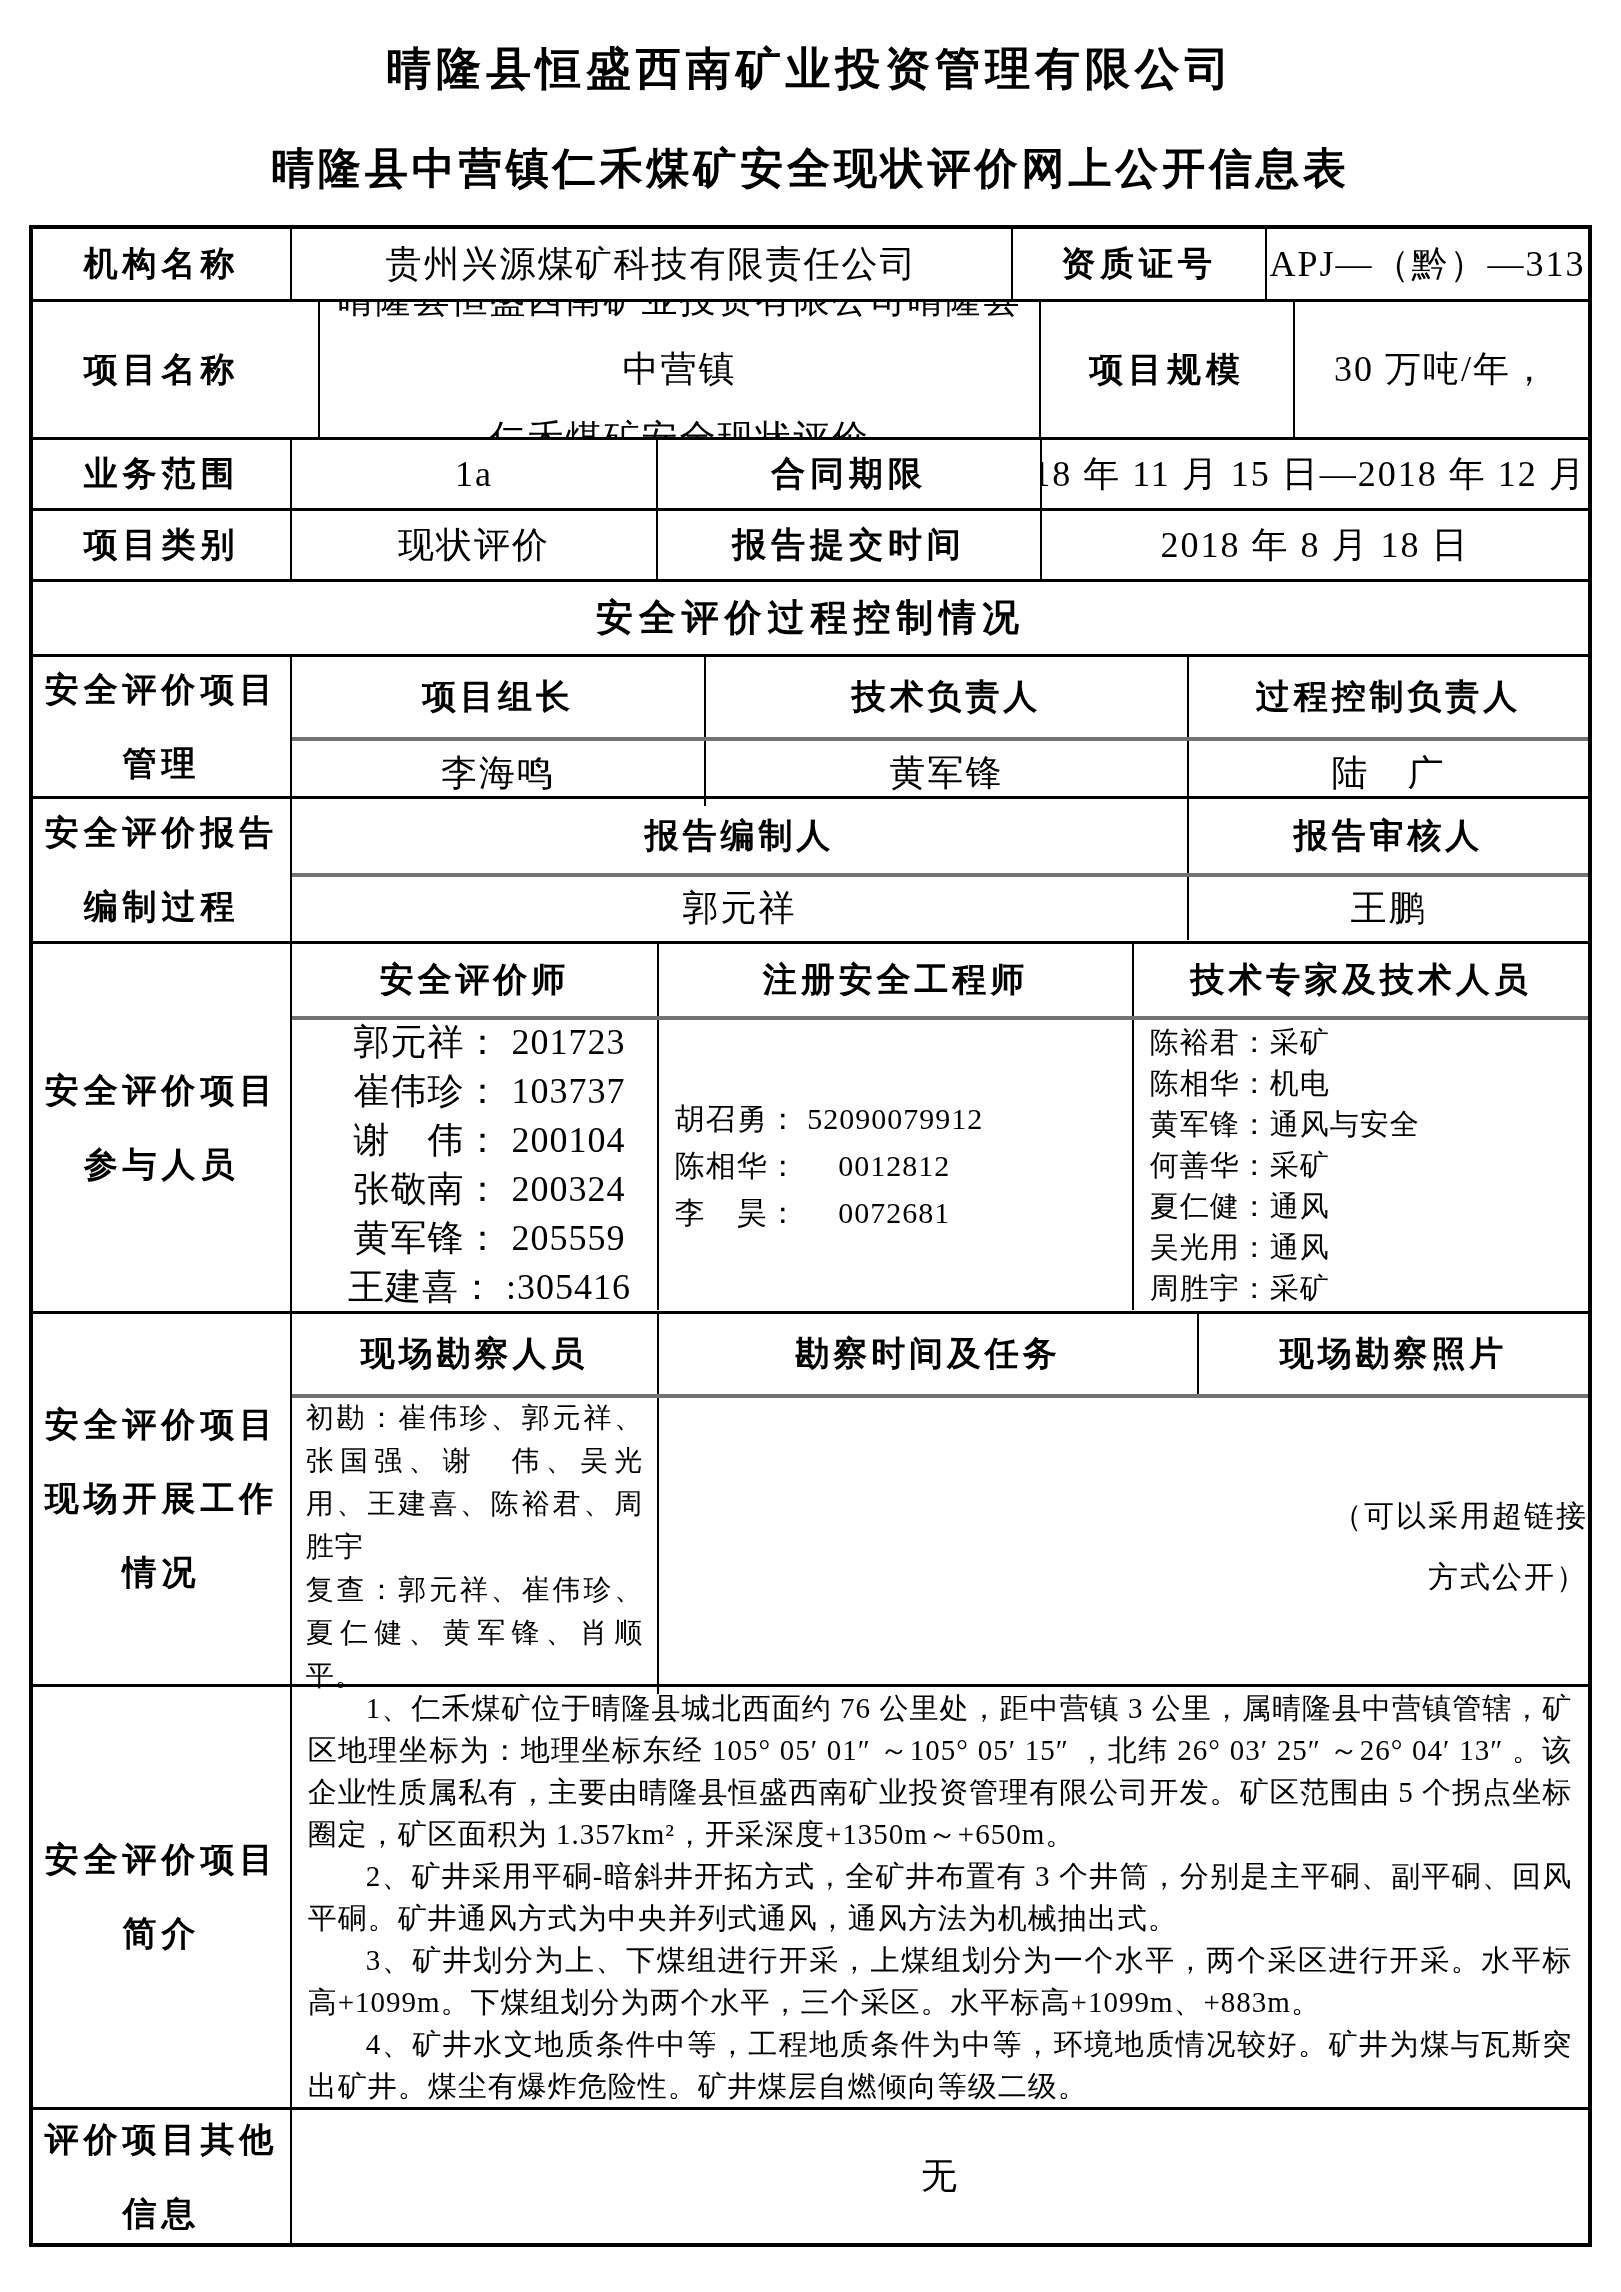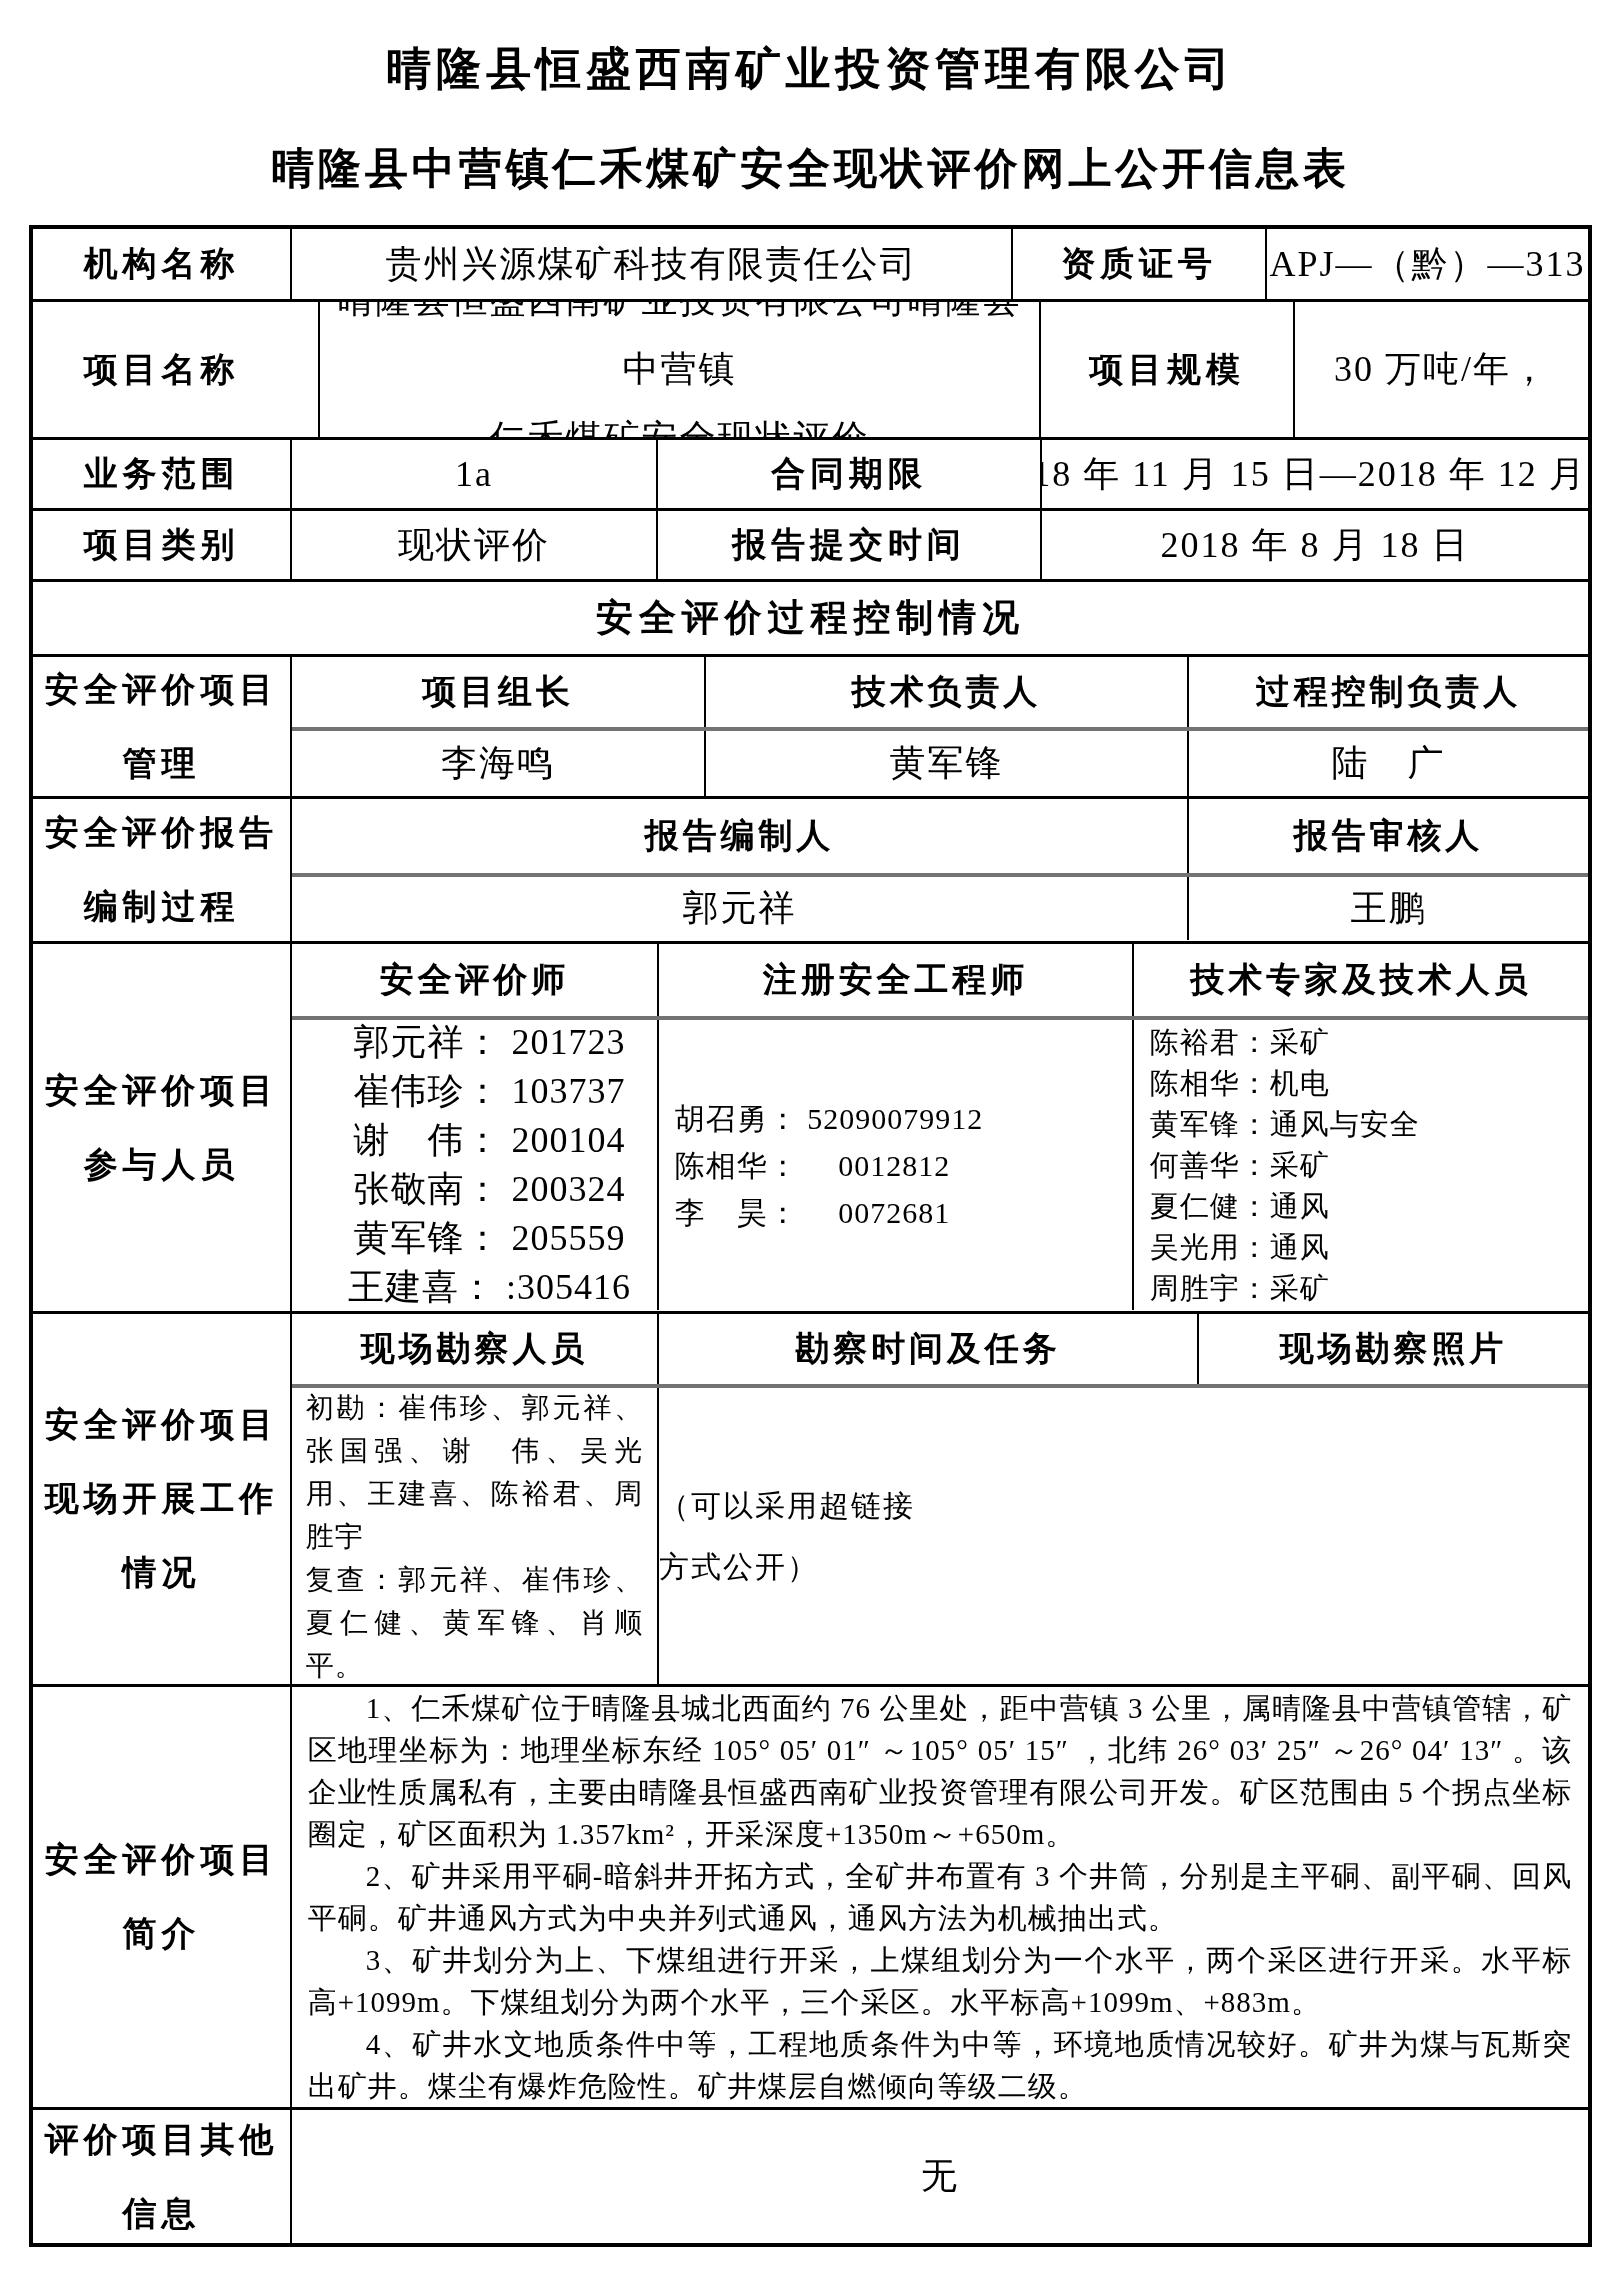--- a/index.html
+++ b/index.html
@@ -25,21 +25,21 @@
   .sub{flex:1;display:flex;flex-direction:column;box-sizing:border-box;min-width:0;}
   .subrow{display:flex;box-sizing:border-box;flex:none;align-items:stretch;}
   .subrow + .subrow{border-top:4px solid #737373;}
   .subrow .cell:first-child{border-left:none;}
   .flex1{flex:1 1 auto;min-width:0;}
 
   
   .hr1{height:70px}.hr2{height:138px}.hr3{height:71px}.hr4{height:71px}.hr5{height:75px}
   .hrD{height:142px}.hrE{height:145px}.hrF{height:370px}.hrG{height:373px}
   .hrH{height:423px}.hrI{height:136px}
-  .sh71{height:70px}.sh70{height:69px}.sh76{height:74px}.sh68{height:67px}
+  .sh71{height:80px}.sh70{height:69px}.sh76{height:74px}.sh68{height:67px}
   .sh73{height:72px}.sh300{height:294px}.sh306{height:300px}
 
   
   .w262{width:257px}.w736{width:721px}.w259{width:254px}
   .w373{width:366px}.w392{width:384px}
   .w420{width:412px}.w493{width:483px}.w913{width:895px}
   .w372{width:365px}.w556{width:475px}.w551{width:540px}
 
   
   .lbl{font-weight:bold;font-size:34px;letter-spacing:4.9px;text-align:center;}
@@ -49,21 +49,21 @@
   .nowrap{white-space:nowrap;}
   .pre{white-space:pre-line;}
   .lh76{line-height:74px;}
   .lh70{line-height:69px;margin-left:28px;}
   .block{display:block;width:100%;}
   .evaluators{font-size:36px;line-height:49px;padding-left:30px;letter-spacing:1px;text-align:center;}
   .engineers{font-size:30px;line-height:47px;padding-left:15.7px;letter-spacing:1px;text-align:left;}
   .experts{font-size:29px;line-height:41px;padding-left:15.7px;letter-spacing:1px;text-align:left;}
   .personnel{font-size:28px;line-height:43px;padding:3.9px 13.7px;text-align:justify;letter-spacing:1px;}
   .schedule{font-size:30px;line-height:50px;padding:0 11.8px;text-align:justify;letter-spacing:1px;}
-  .photos{font-size:30px;line-height:61px;text-align:left;letter-spacing:2px;}
+  .photos{font-size:30px;line-height:61px;text-align:right;letter-spacing:2px;}
   .intro{display:block;width:100%;padding:3.9px 15.7px;box-sizing:border-box;}
   .intro p{margin:0;font-size:29px;line-height:42px;text-align:justify;text-indent:2em;letter-spacing:1px;}
 </style>
 </head>
 <body>
 
 <div class="doc">
   <h1 class="title">晴隆县恒盛西南矿业投资管理有限公司</h1>
   <h2 class="subtitle">晴隆县中营镇仁禾煤矿安全现状评价网上公开信息表</h2>
 

